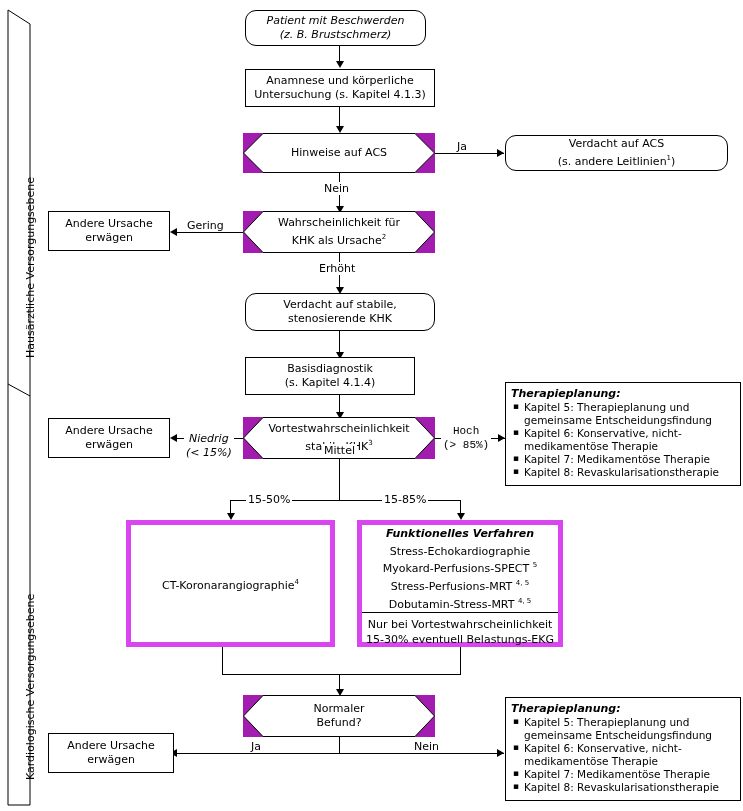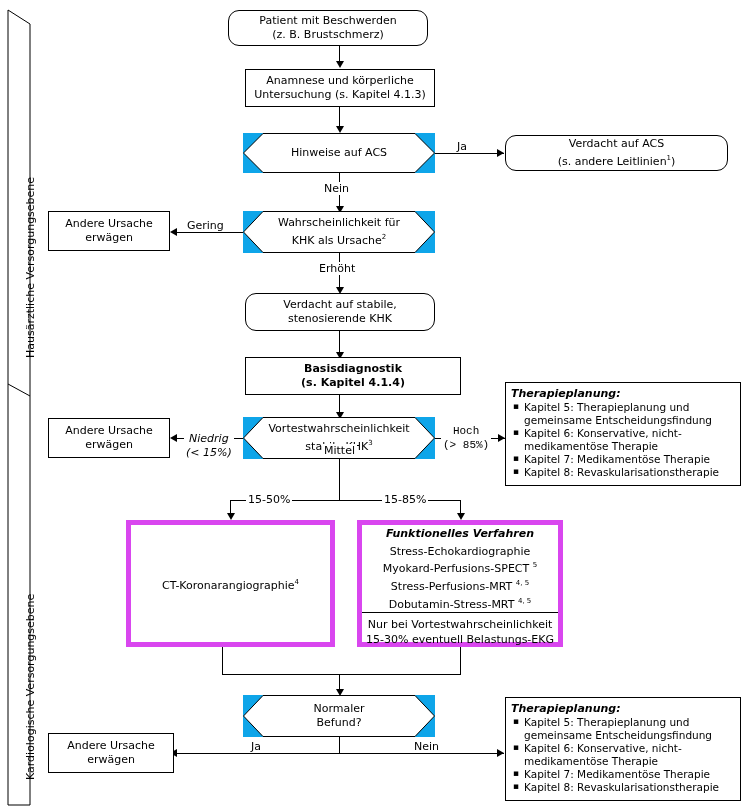--- a/index.html
+++ b/index.html
@@ -5,21 +5,21 @@
   html,body{margin:0;padding:0;background:#ffffff;}
   body{font-family:"DejaVu Sans","Liberation Sans",sans-serif;}
   #canvas{position:relative;width:743px;height:811px;background:#fff;overflow:hidden;}
 
   .node{position:absolute;box-sizing:border-box;border:1px solid #000;background:#fff;
         display:flex;flex-direction:column;align-items:center;justify-content:center;
         text-align:center;font-size:11px;line-height:14px;color:#000;}
   .node.round{border-radius:11px;}
   .node .ln{display:block;white-space:nowrap;}
 
-  .hex{position:absolute;background:#0ea5e9;}
+  .hex{position:absolute;background:#a21caf;}
   .hex .hexbody{position:absolute;inset:0;display:flex;flex-direction:column;
         align-items:center;justify-content:center;text-align:center;
         font-size:11px;line-height:14px;color:#000;}
   .hex svg{position:absolute;inset:0;display:block;}
 
   .line{position:absolute;background:#000;}
   .h{height:1px;}
   .v{width:1px;}
 
   .arrow{position:absolute;width:0;height:0;}
@@ -54,21 +54,21 @@
 
 <div id="canvas">
 
   <svg class="band" style="left:0;top:0;width:48px;height:811px;" viewBox="0 0 48 811">
     <polyline points="8,10 8,805 30,805 30,24 8,10" fill="#fff" stroke="#000" stroke-width="1"></polyline>
     <line x1="8" y1="384" x2="30" y2="396" stroke="#000" stroke-width="1"></line>
   </svg>
   <div class="bandlabel" style="left:24px;top:358px;">Hausärztliche Versorgungsebene</div>
   <div class="bandlabel" style="left:24px;top:780px;">Kardiologische Versorgungsebene</div>
 
-  <div class="node round" style="left:228px;top:10px;width:200px;height:36px;">
+  <div class="node round" style="left:245px;top:10px;width:181px;height:36px;font-style:italic;">
     <span class="ln">Patient mit Beschwerden</span>
     <span class="ln">(z. B. Brustschmerz)</span>
   </div>
 
   <div class="line v" style="left:339px;top:46px;height:19px;"></div>
   <div class="arrow down" style="left:336px;top:61px;"></div>
 
   <div class="node" style="left:245px;top:69px;width:190px;height:38px;">
     <span class="ln">Anamnese und körperliche</span>
     <span class="ln">Untersuchung (s. Kapitel 4.1.3)</span>
@@ -123,21 +123,21 @@
   <div class="edgelabel" style="left:317px;top:262px;">Erhöht</div>
 
   <div class="node round" style="left:245px;top:293px;width:190px;height:38px;">
     <span class="ln">Verdacht auf stabile,</span>
     <span class="ln">stenosierende KHK</span>
   </div>
 
   <div class="line v" style="left:339px;top:331px;height:26px;"></div>
   <div class="arrow down" style="left:336px;top:352px;"></div>
 
-  <div class="node" style="left:245px;top:357px;width:216px;height:38px;font-weight:bold;">
+  <div class="node" style="left:245px;top:357px;width:170px;height:38px;">
     <span class="ln">Basisdiagnostik</span>
     <span class="ln">(s. Kapitel 4.1.4)</span>
   </div>
 
   <div class="line v" style="left:339px;top:395px;height:22px;"></div>
   <div class="arrow down" style="left:336px;top:412px;"></div>
 
   <div class="hex" style="left:243px;top:417px;width:192px;height:42px;">
     <svg viewBox="0 0 192 42" preserveAspectRatio="none">
       <polygon points="20,0.5 172,0.5 191.5,21 172,41.5 20,41.5 0.5,21" fill="#fff" stroke="#000" stroke-width="1" vector-effect="non-scaling-stroke"></polygon>

